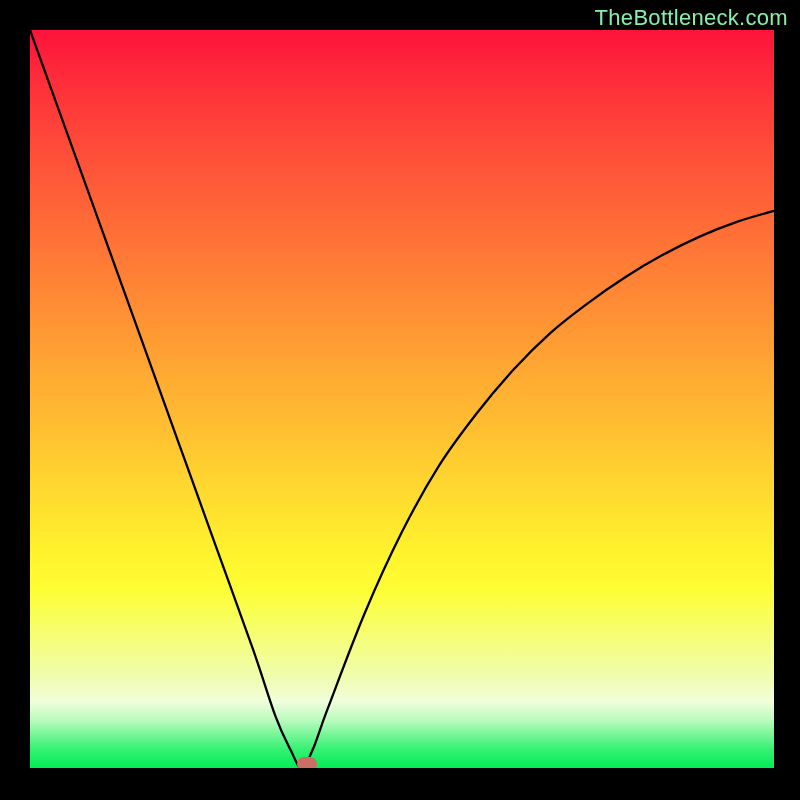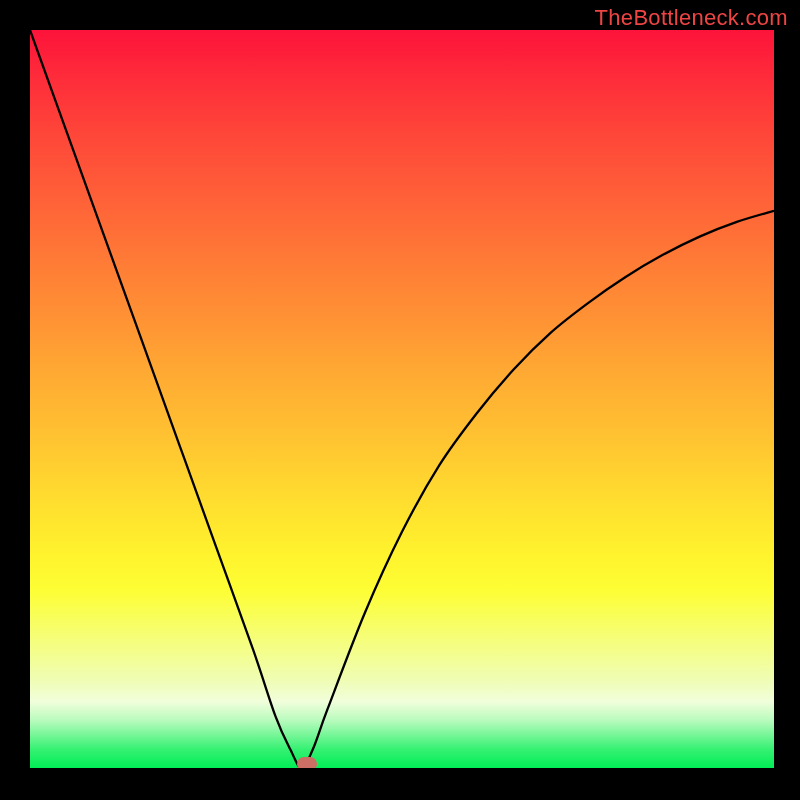--- a/index.html
+++ b/index.html
@@ -8,21 +8,21 @@
     height: 800px;
     background: #000;
     position: relative;
     font-family: Arial, sans-serif;
     overflow: hidden;
   }
   .watermark {
     position: absolute;
     top: 5px;
     right: 12px;
-    color: #ef4444;
+    color: #86efac;
     font-size: 22px;
     font-weight: 500;
     z-index: 10;
     letter-spacing: 0.3px;
   }
   .plot-area {
     position: absolute;
     left: 30px;
     top: 30px;
     width: 744px;

